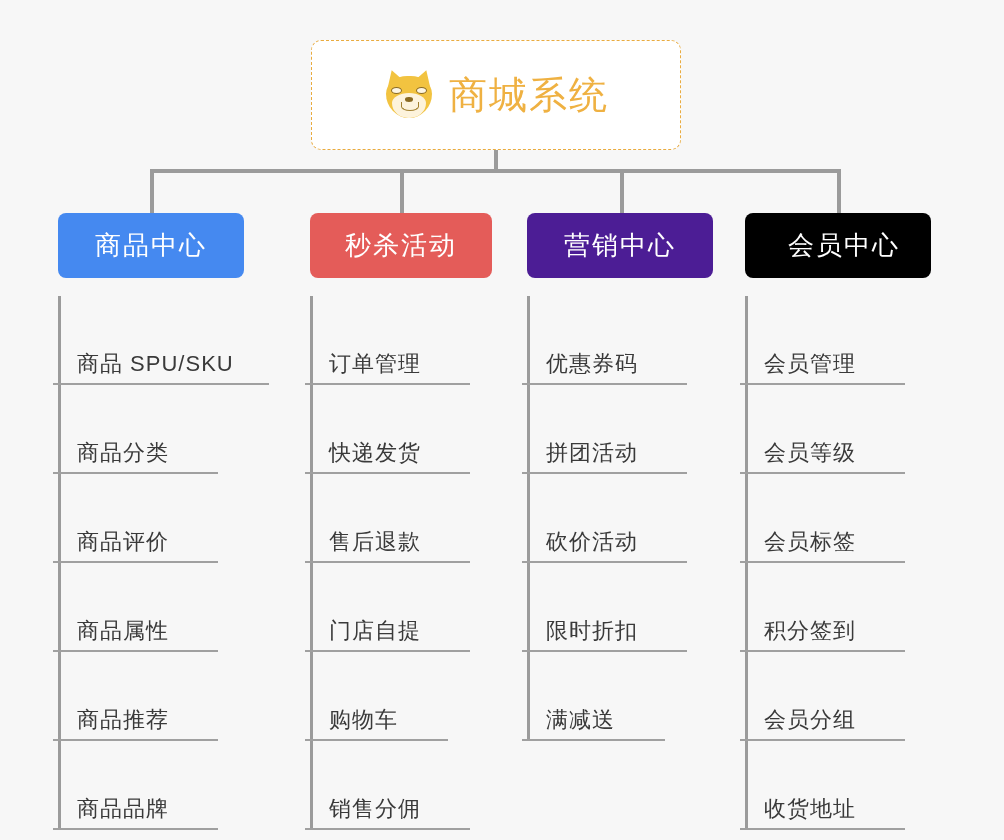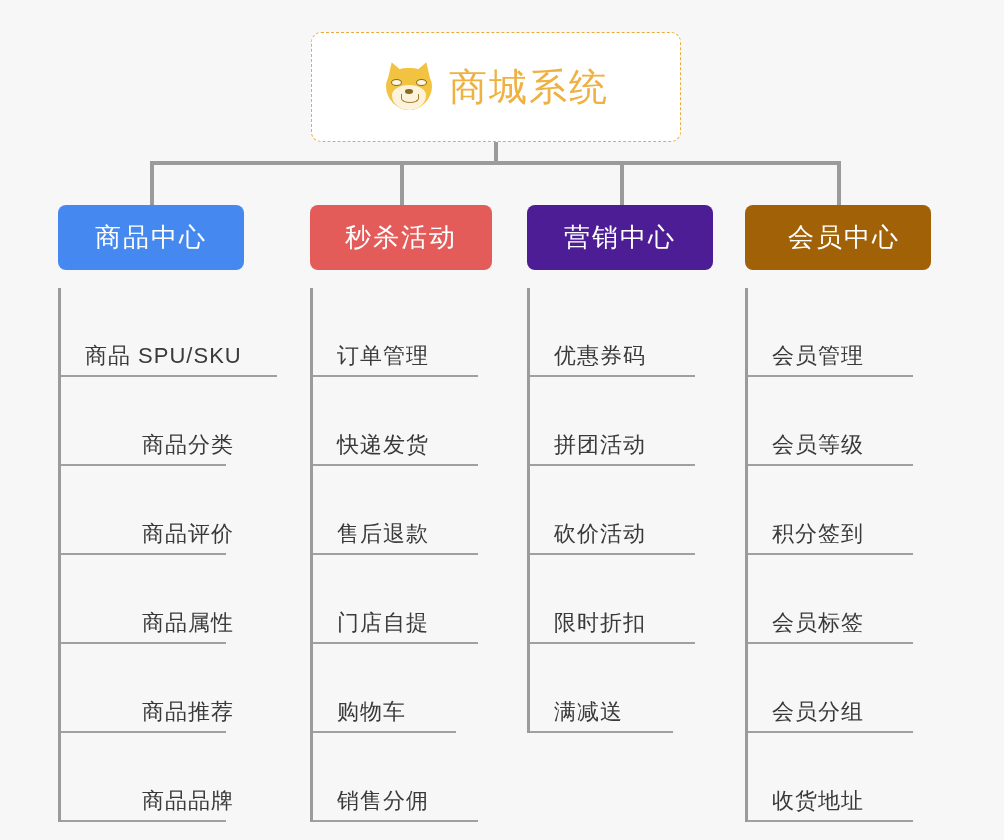--- a/index.html
+++ b/index.html
@@ -11,20 +11,21 @@
     height: 840px;
     background: #f7f7f7;
     font-family: "Liberation Sans", "DejaVu Sans", sans-serif;
     overflow: hidden;
   }
 
   #canvas {
     position: relative;
     width: 1004px;
     height: 736px;
+    margin-top: 8px;
   }
 
   
   .root-node {
     position: absolute;
     left: 311px;
     top: 32px;
     width: 370px;
     height: 110px;
     box-sizing: border-box;
@@ -134,21 +135,21 @@
     color: #ffffff;
     font-size: 26px;
     letter-spacing: 2px;
     box-sizing: border-box;
   }
 
   
   .leaf-list {
     position: relative;
     margin-top: 18px;
-    padding-left: 14px;
+    padding-left: 6px;
     border-left: 3px solid #9b9b9b;
   }
   .leaf-item {
     height: 89px;
     display: flex;
     flex-direction: column;
     justify-content: flex-end;
     box-sizing: border-box;
   }
   .leaf-text {
@@ -183,21 +184,21 @@
     <span class="root-label">商城系统</span>
   </div>
 
   <div class="conn conn-v" style="left:494px; top:142px; height:22px;"></div>
   <div class="conn conn-h" style="left:150px; top:161px; width:690px;"></div>
   <div class="conn conn-v" style="left:150px; top:161px; height:46px;"></div>
   <div class="conn conn-v" style="left:400px; top:161px; height:46px;"></div>
   <div class="conn conn-v" style="left:620px; top:161px; height:46px;"></div>
   <div class="conn conn-v" style="left:837px; top:161px; height:46px;"></div>
 
-  <div class="branch" style="left:58px; width:186px;text-align:right;">
+  <div class="branch" style="left:58px; width:186px;">
     <div class="branch-header" style="background:#4589f0;">
       <span>商品中心</span>
     </div>
     <div class="leaf-list">
       <div class="leaf-item">
         <span class="leaf-text">商品 SPU/SKU</span>
         <div class="leaf-rule" style="width:216px;"></div>
       </div>
       <div class="leaf-item">
         <span class="leaf-text">商品分类</span>
@@ -276,41 +277,41 @@
         <div class="leaf-rule" style="width:165px;"></div>
       </div>
       <div class="leaf-item">
         <span class="leaf-text">满减送</span>
         <div class="leaf-rule" style="width:143px;"></div>
       </div>
     </div>
   </div>
 
   <div class="branch" style="left:745px; width:186px;">
-    <div class="branch-header" style="background:#a16207;padding-left:12px;">
+    <div class="branch-header" style="background:#000000;padding-left:12px;">
       <span>会员中心</span>
     </div>
     <div class="leaf-list">
       <div class="leaf-item">
         <span class="leaf-text">会员管理</span>
         <div class="leaf-rule" style="width:165px;"></div>
       </div>
       <div class="leaf-item">
         <span class="leaf-text">会员等级</span>
         <div class="leaf-rule" style="width:165px;"></div>
       </div>
       <div class="leaf-item">
+        <span class="leaf-text">会员标签</span>
+        <div class="leaf-rule" style="width:165px;"></div>
+      </div>
+      <div class="leaf-item">
         <span class="leaf-text">积分签到</span>
         <div class="leaf-rule" style="width:165px;"></div>
       </div>
       <div class="leaf-item">
-        <span class="leaf-text">会员标签</span>
-        <div class="leaf-rule" style="width:165px;"></div>
-      </div>
-      <div class="leaf-item">
         <span class="leaf-text">会员分组</span>
         <div class="leaf-rule" style="width:165px;"></div>
       </div>
       <div class="leaf-item">
         <span class="leaf-text">收货地址</span>
         <div class="leaf-rule" style="width:165px;"></div>
       </div>
     </div>
   </div>
 

